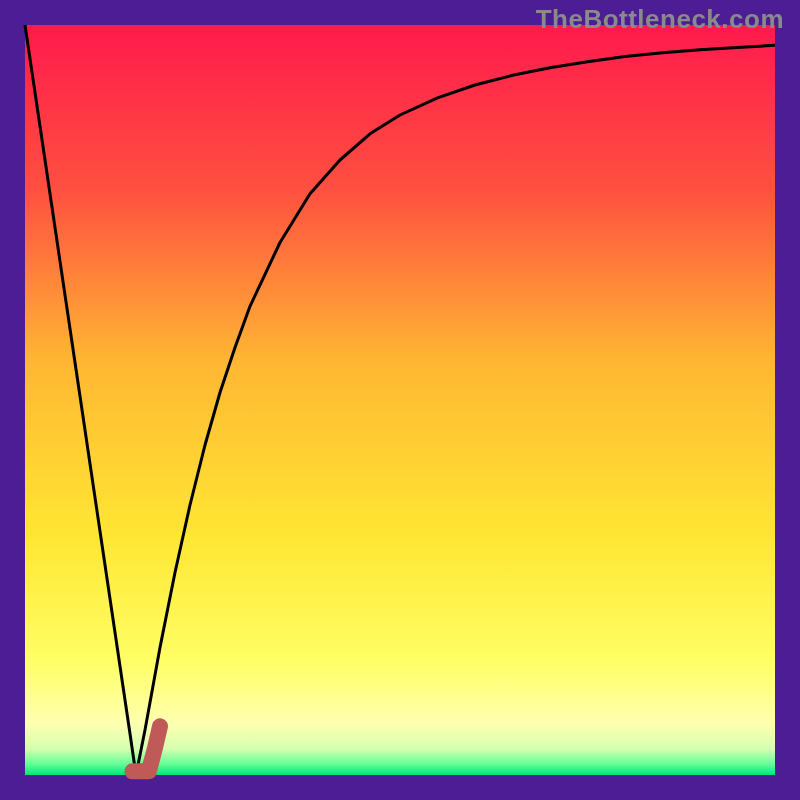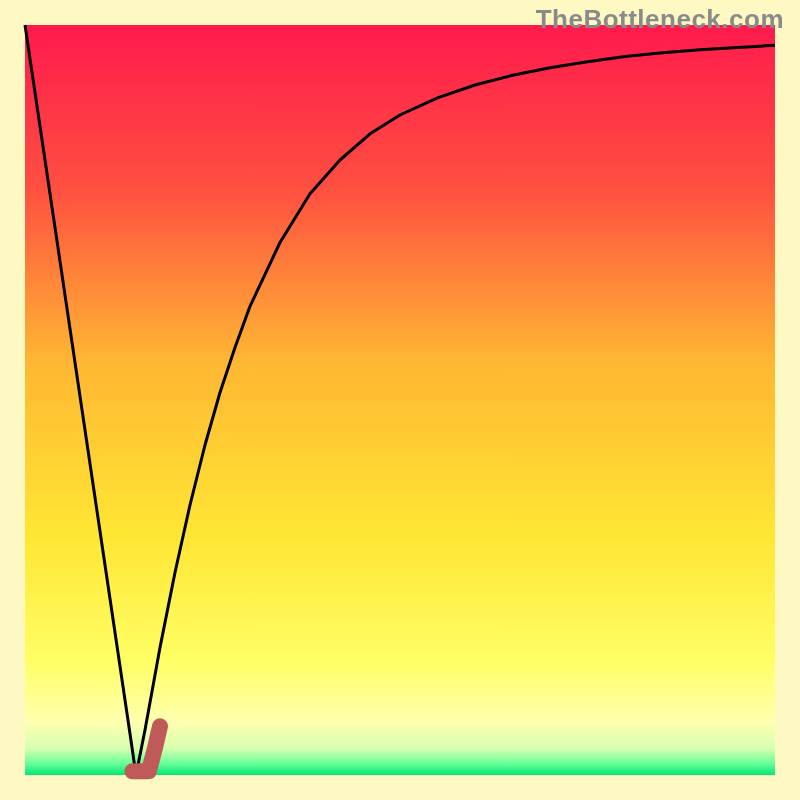--- a/index.html
+++ b/index.html
@@ -9,21 +9,21 @@
     height: 800px;
     background: #000;
     overflow: hidden;
   }
   .frame {
     position: absolute;
     left: 0;
     top: 0;
     width: 800px;
     height: 800px;
-    background: #fef9c3;
+    background: #4c1d95;
     text-align: right;
   }
   .watermark {
     position: absolute;
     top: 4px;
     right: 16px;
     font-family: Arial, Helvetica, sans-serif;
     font-size: 26px;
     font-weight: 600;
     color: #8a8a8a;

